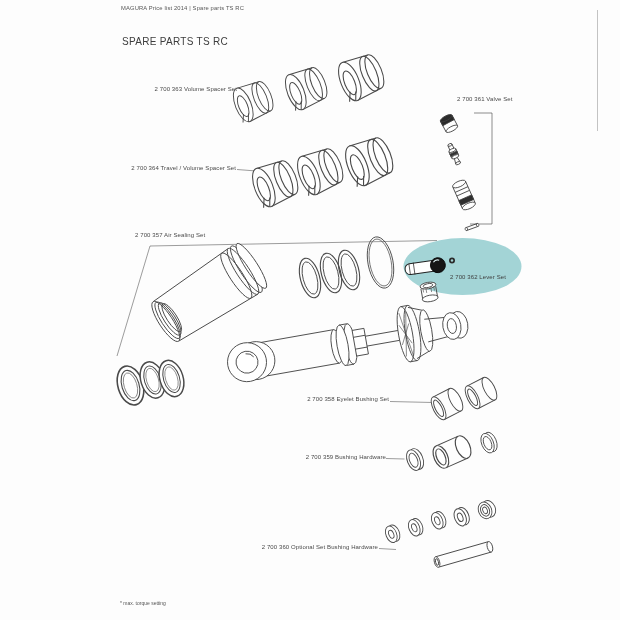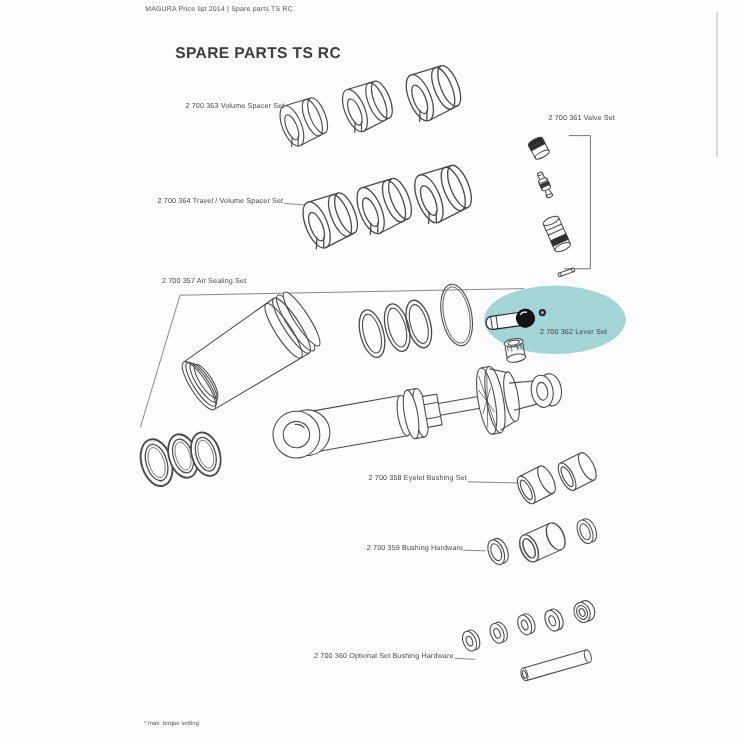--- a/index.html
+++ b/index.html
@@ -1,20 +1,20 @@
 <!DOCTYPE html>
 <html><head>
 <meta charset="utf-8">
 <style>
   html,body{margin:0;padding:0;background:#fff;}
   .page{position:relative;width:620px;height:620px;background:#fdfdfd;
         font-family:"Liberation Sans",sans-serif;overflow:hidden;}
   .page svg{position:absolute;left:0;top:0;}
   .header{position:absolute;left:121px;top:5px;font-size:5.8px;color:#565656;letter-spacing:.15px;white-space:nowrap;}
-  .title{position:absolute;left:122px;top:36px;font-size:13px;font-weight:bold;color:#3d3d3d;letter-spacing:.3px;white-space:nowrap;margin-left:24px;}
+  .title{position:absolute;left:122px;top:36px;font-size:10px;font-weight:normal;color:#3d3d3d;letter-spacing:.3px;white-space:nowrap;}
   .foot{position:absolute;left:120px;top:600px;font-size:5px;color:#565656;white-space:nowrap;}
   .lbl{position:absolute;font-size:6px;color:#4a4a4a;white-space:nowrap;letter-spacing:.1px;}
   .r{text-align:right;}
 </style>
 </head>
 <body>
 
 <div class="page">
 
 <svg width="620" height="620" viewBox="0 0 620 620">

